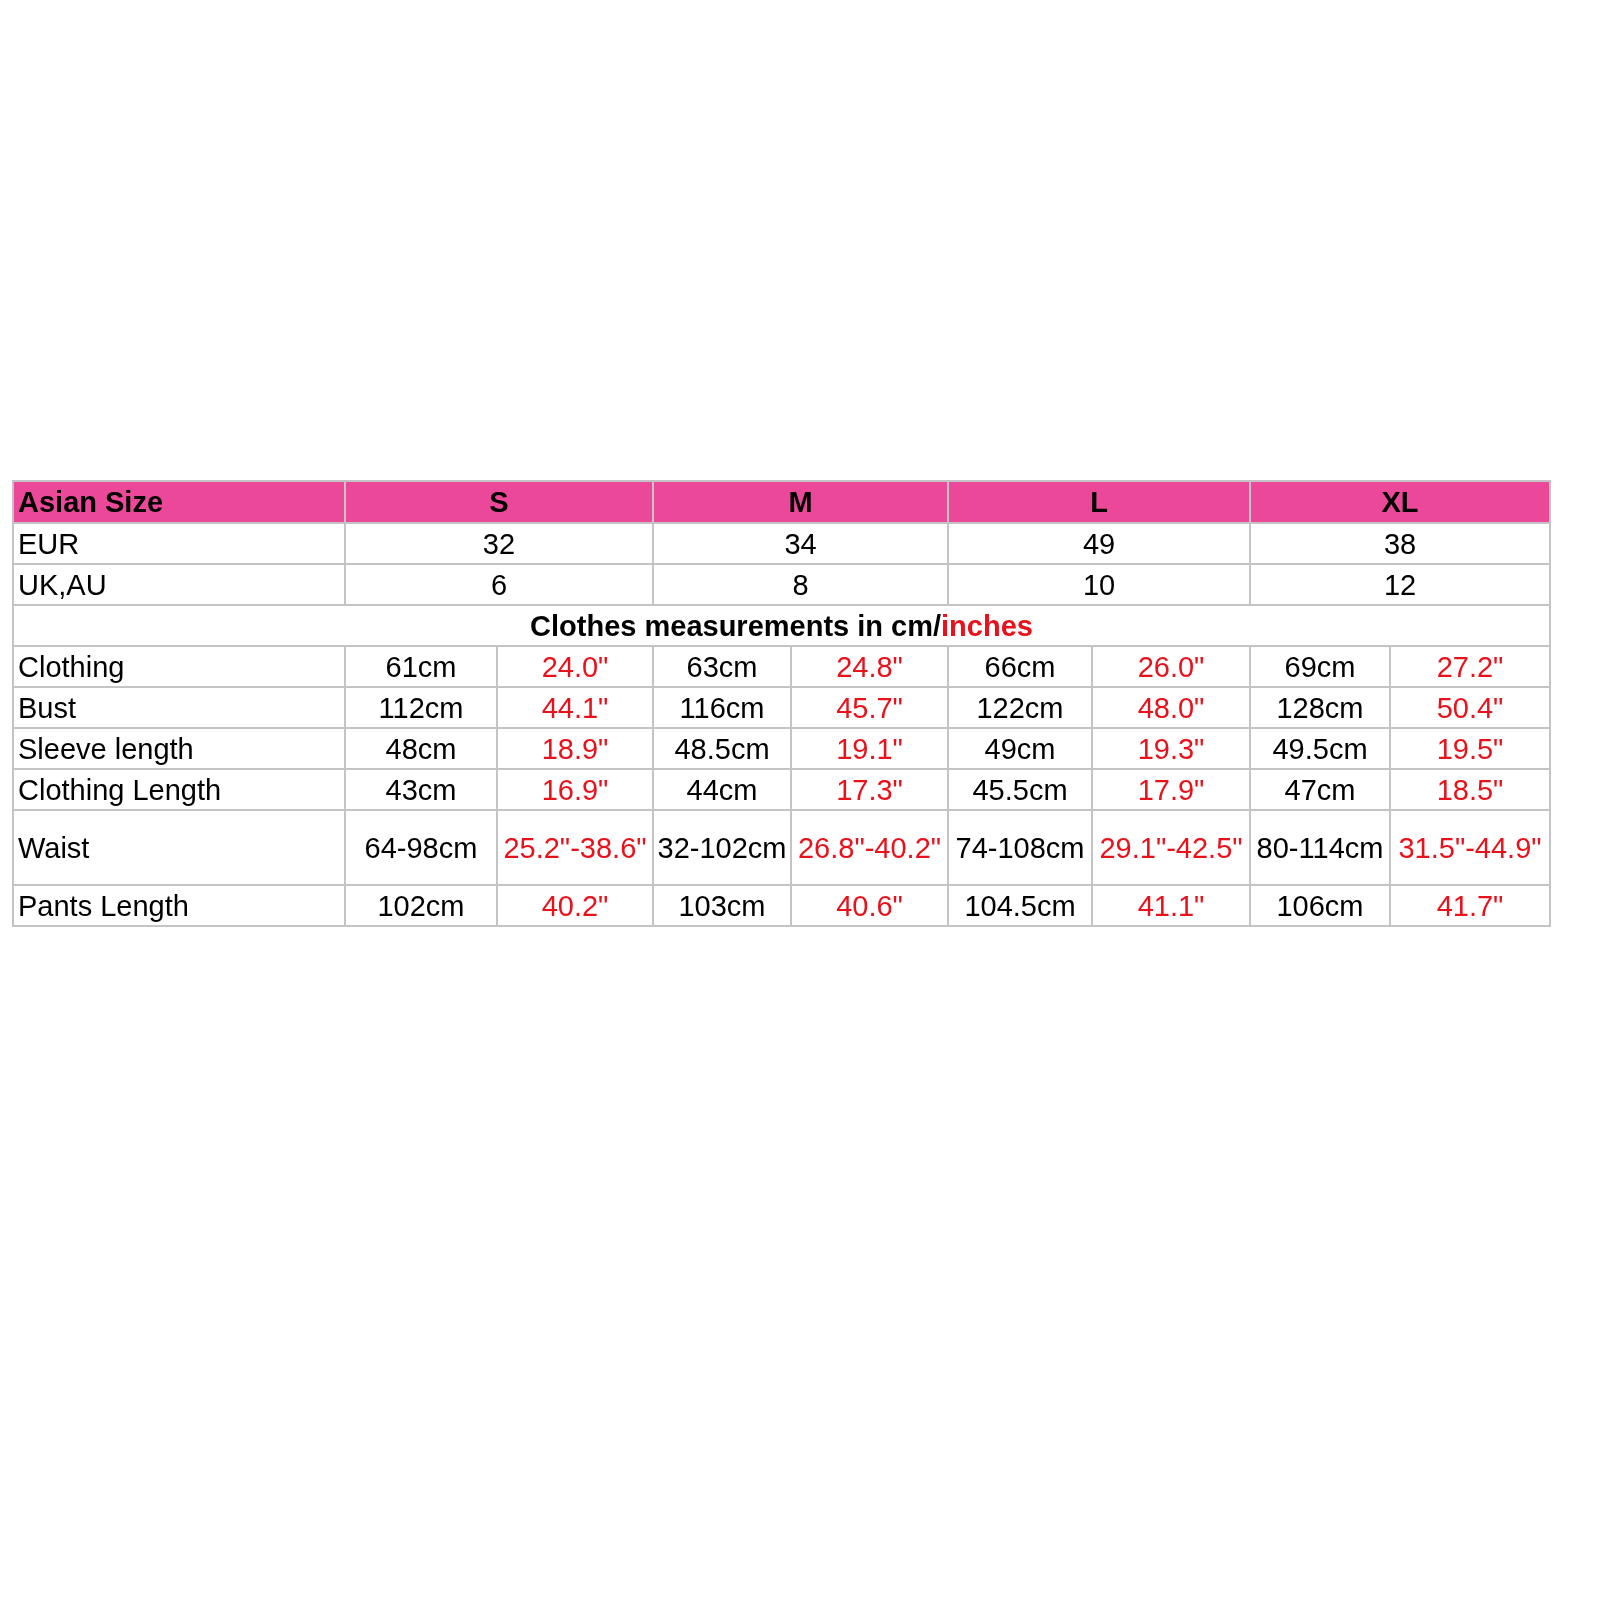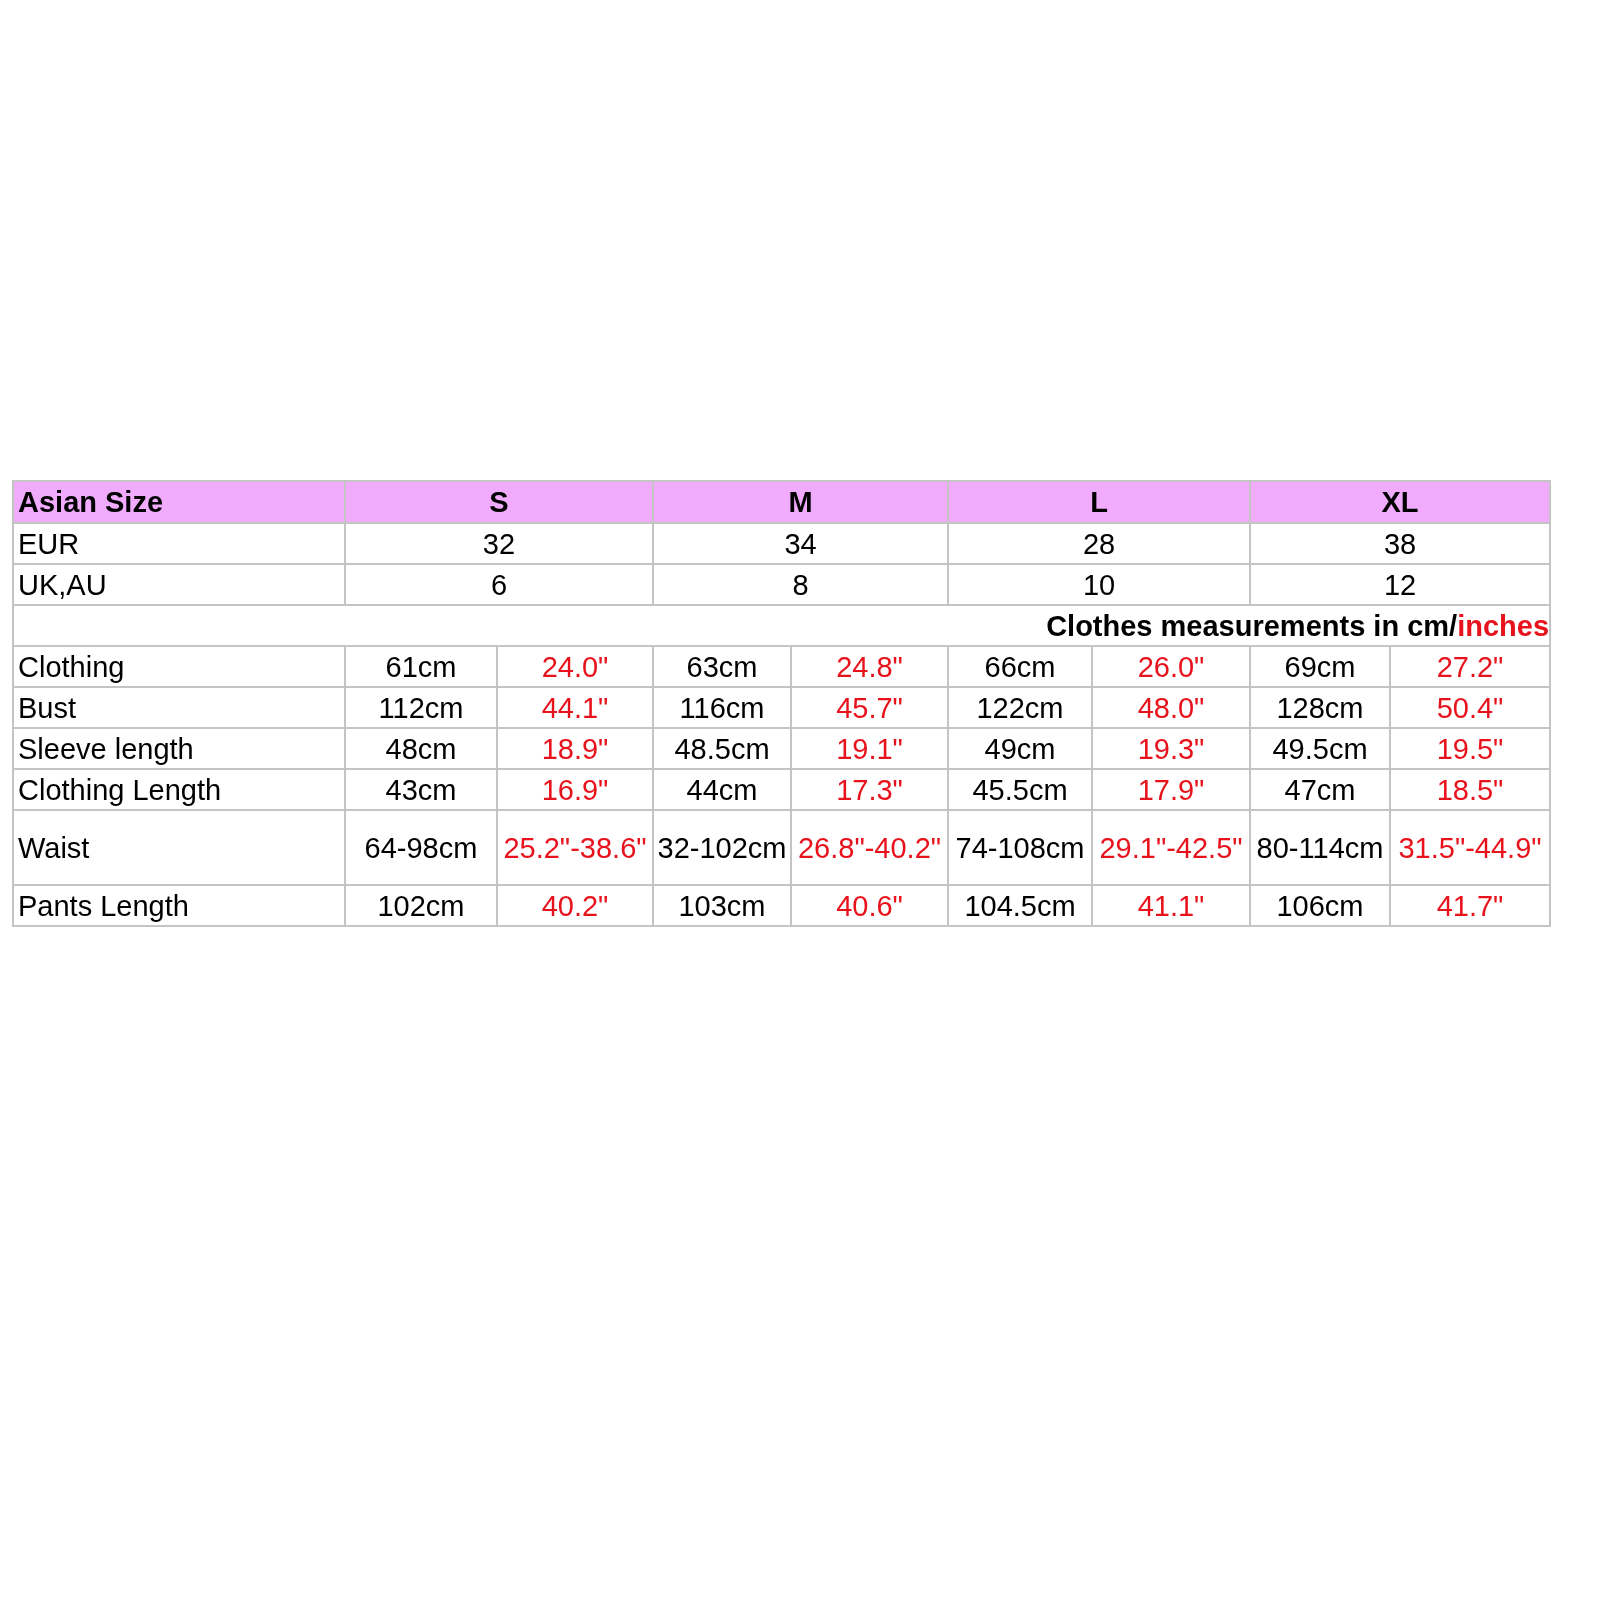--- a/index.html
+++ b/index.html
@@ -9,24 +9,24 @@
     width: 1537px; border-collapse: collapse;
     font-family: "Liberation Sans", sans-serif; font-size: 29px;
     color: #000; table-layout: fixed;
   }
   table.sizes td {
     border: 2px solid #c4c4c4; padding: 0; height: 39px;
     text-align: center; vertical-align: middle; line-height: 34px;
     white-space: nowrap;
   }
   table.sizes td.lbl { text-align: left; font-weight: normal; padding-left: 4px; }
-  table.sizes tr.head td { background: #f0abfc; font-weight: bold; height: 40px; }
+  table.sizes tr.head td { background: #ec4899; font-weight: bold; height: 40px; }
   table.sizes td.inch { color: #e8121c; }
   table.sizes tr.waist td { height: 73px; white-space: normal; }
-  table.sizes td.section { text-align: right; font-weight: bold; }
+  table.sizes td.section { text-align: center; font-weight: bold; }
   .red { color: #e8121c; }
 </style>
 </head>
 <body>
 
 <table class="sizes">
   <colgroup>
     <col style="width:332px">
       <col style="width:152px">
       <col style="width:156px">
@@ -42,21 +42,21 @@
       <td class="lbl">Asian Size</td>
       <td colspan="2">S</td>
       <td colspan="2">M</td>
       <td colspan="2">L</td>
       <td colspan="2">XL</td>
     </tr>
     <tr>
       <td class="lbl">EUR</td>
       <td colspan="2">32</td>
       <td colspan="2">34</td>
-      <td colspan="2">28</td>
+      <td colspan="2">49</td>
       <td colspan="2">38</td>
     </tr>
     <tr>
       <td class="lbl">UK,AU</td>
       <td colspan="2">6</td>
       <td colspan="2">8</td>
       <td colspan="2">10</td>
       <td colspan="2">12</td>
     </tr>
     <tr>

